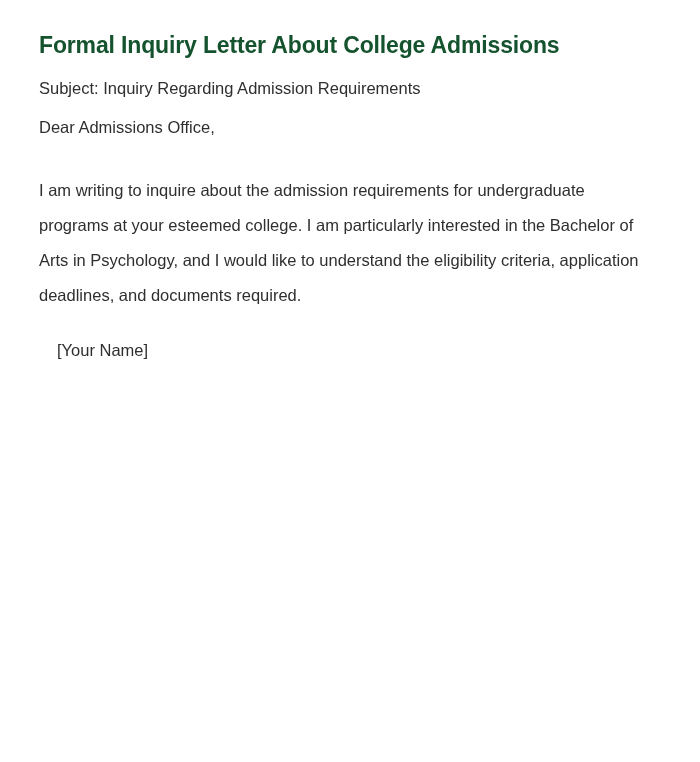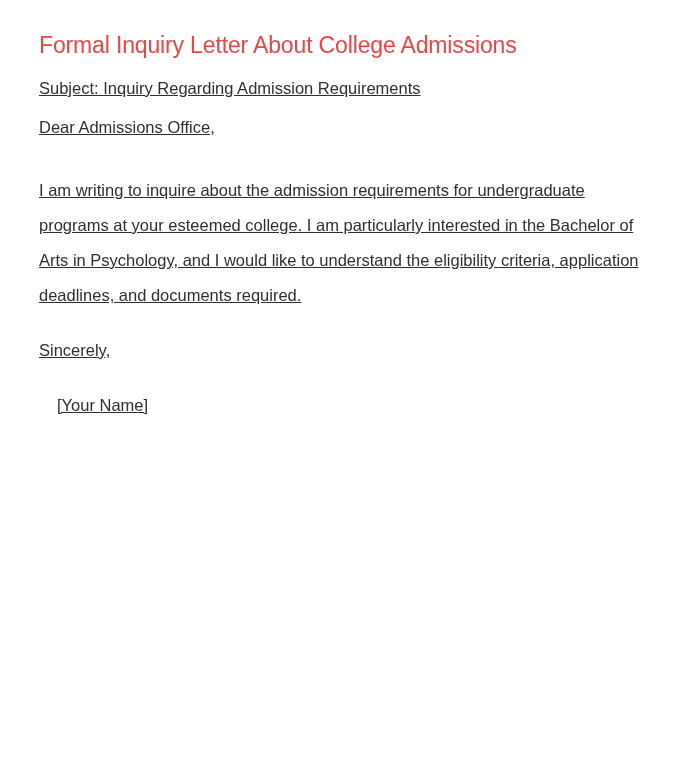--- a/index.html
+++ b/index.html
@@ -21,42 +21,41 @@
     height: 762px;
     background: #ffffff;
     padding: 22px 40px 0 39px;
   }
 
   .letter-title {
     margin: 0;
     padding: 0;
     font-family: "Liberation Sans", sans-serif;
     font-size: 23px;
-    font-weight: 400;
+    font-weight: 700;
     line-height: 30px;
     letter-spacing: -0.15px;
-    color: #ef4444;
+    color: #14532d;
     padding-top: 8px;
   }
 
   .letter-body {
     margin: 0;
     padding: 0;
   }
 
   .letter-para {
     margin: 0;
     padding: 0;
     font-family: "Liberation Sans", sans-serif;
     font-size: 16.5px;
     font-weight: 400;
     line-height: 35px;
     color: #2f2f2f;
     max-width: 600px;
-    text-decoration: underline;
   }
 
   .letter-para.subject-line {
     margin-top: 11px;
   }
 
   .letter-para.salutation {
     margin-top: 4px;
   }
 
@@ -83,18 +82,17 @@
   <div class="letter-body">
 
     <p class="letter-para subject-line">Subject: Inquiry Regarding Admission Requirements</p>
 
     <p class="letter-para salutation">Dear Admissions Office,</p>
 
     <p class="letter-para para-body">I am writing to inquire about the admission requirements for undergraduate programs at your esteemed college. I am particularly interested in the Bachelor of Arts in Psychology, and I would like to understand the eligibility criteria, application deadlines, and documents required.</p>
 
 
 
-    <p class="letter-para closing">Sincerely,</p>
 
     <p class="letter-para signature">[Your Name]</p>
 
   </div>
 </div>
 
 </body></html>

